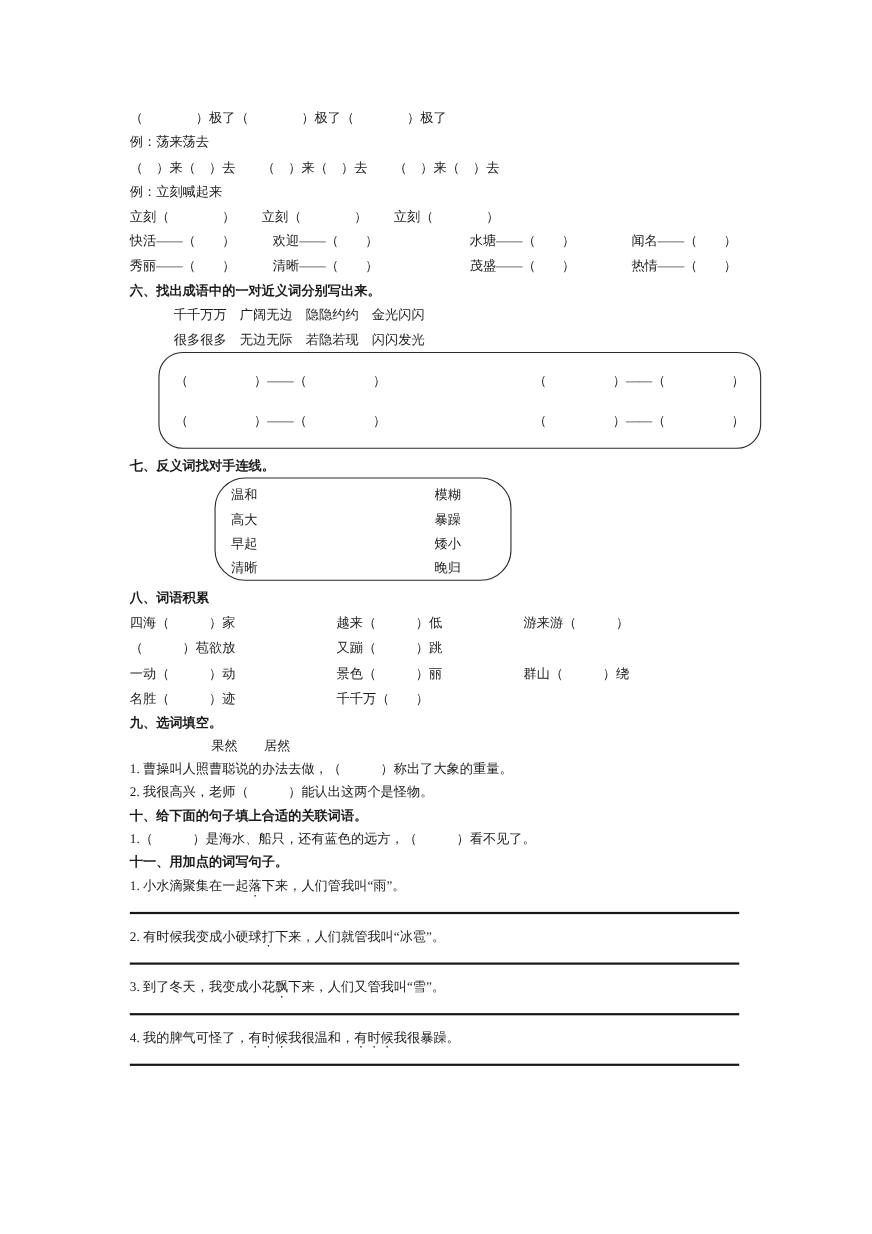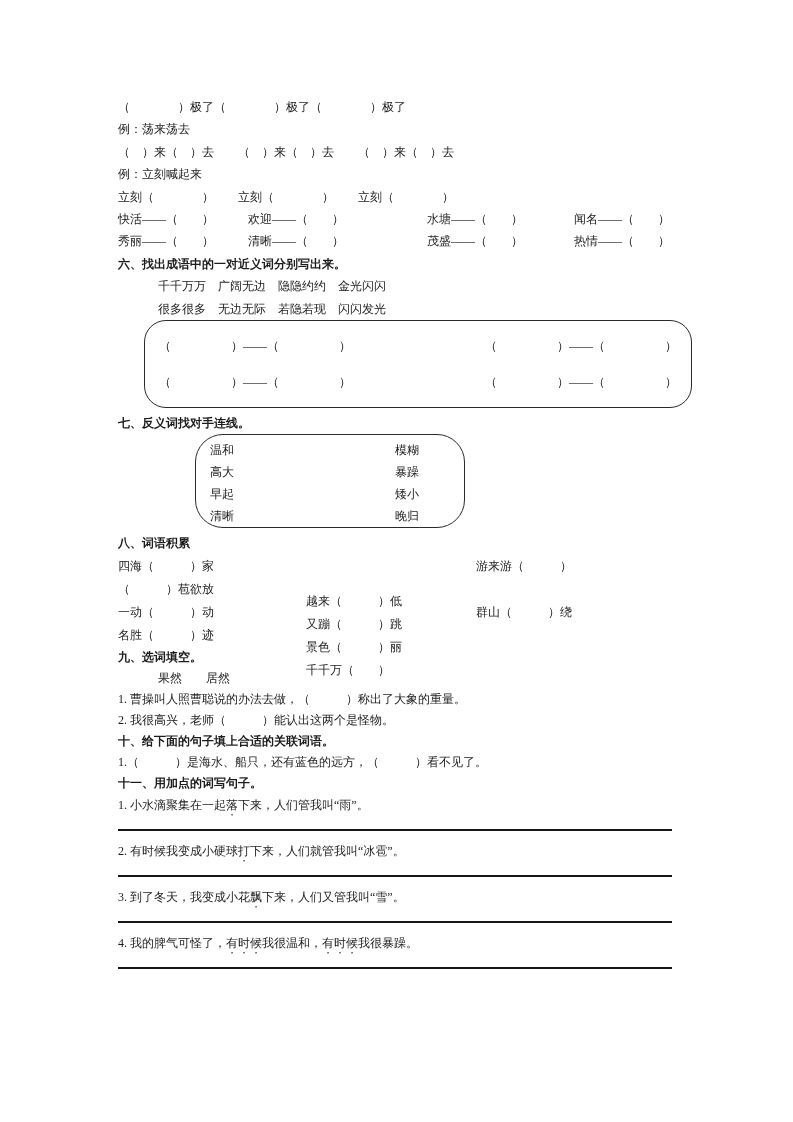--- a/index.html
+++ b/index.html
@@ -11,24 +11,24 @@
   .row22{line-height:22px;height:22px;white-space:pre;}
   .row8{line-height:23px;height:23px;white-space:pre;}
   .h{font-family:"Liberation Sans","DejaVu Sans",sans-serif;font-weight:700;}
   .cols4{display:flex;}
   .cols4 span:nth-child(1){width:130px;}
   .cols4 span:nth-child(2){width:158px;}
   .cols4 span:nth-child(3){width:147px;margin-left:21px;}
   .cols4 span:nth-child(4){flex:1;}
   .cols3{display:flex;}
   .cols3 span:nth-child(1){width:188px;}
-  .cols3 span:nth-child(2){width:170px;margin-top:35px;}
+  .cols3 span:nth-child(2){width:170px;}
   .cols3 span:nth-child(3){flex:1;}
   .indent40{margin-left:40px;}
-  .indent94{margin-left:40px;}
+  .indent94{margin-left:74px;}
   .box{border:1.5px solid #2a2a2a;box-sizing:border-box;background:#fff;}
   .box1{margin-left:26px;width:548px;height:88px;border-radius:22px;
         display:flex;flex-direction:column;justify-content:space-evenly;padding:0 14px;}
   .box1 .pairrow{display:flex;justify-content:space-between;line-height:22px;}
   .box2{margin-left:77px;width:270px;height:94px;border-radius:28px;
         display:flex;padding:4px 0 0 14px;margin-bottom:4px;}
   .box2 .colL{width:185px;}
   .box2 .colR{flex:1;}
   .box2 div div{line-height:22px;height:22px;}
   .mt4{margin-top:4px;}

